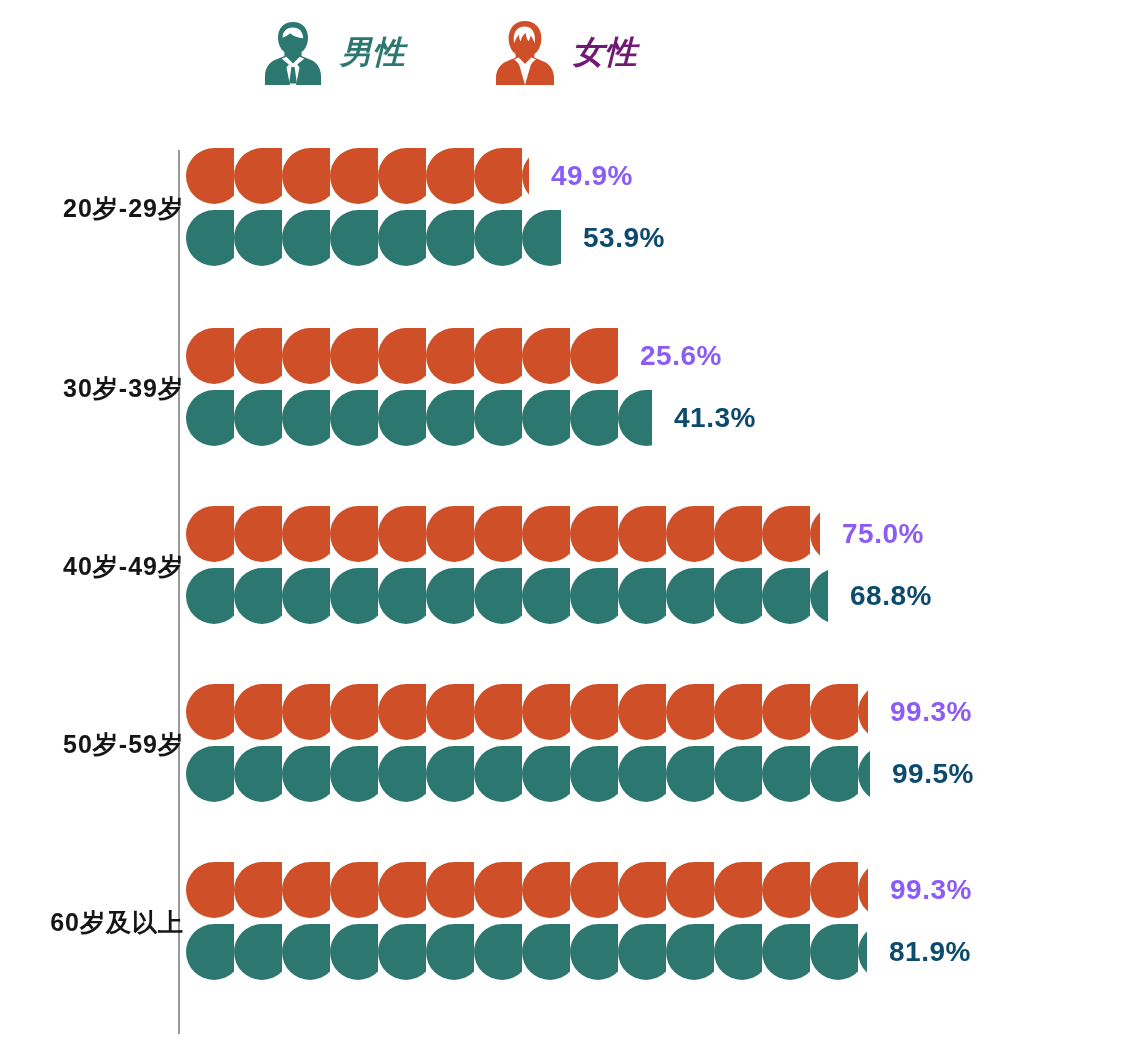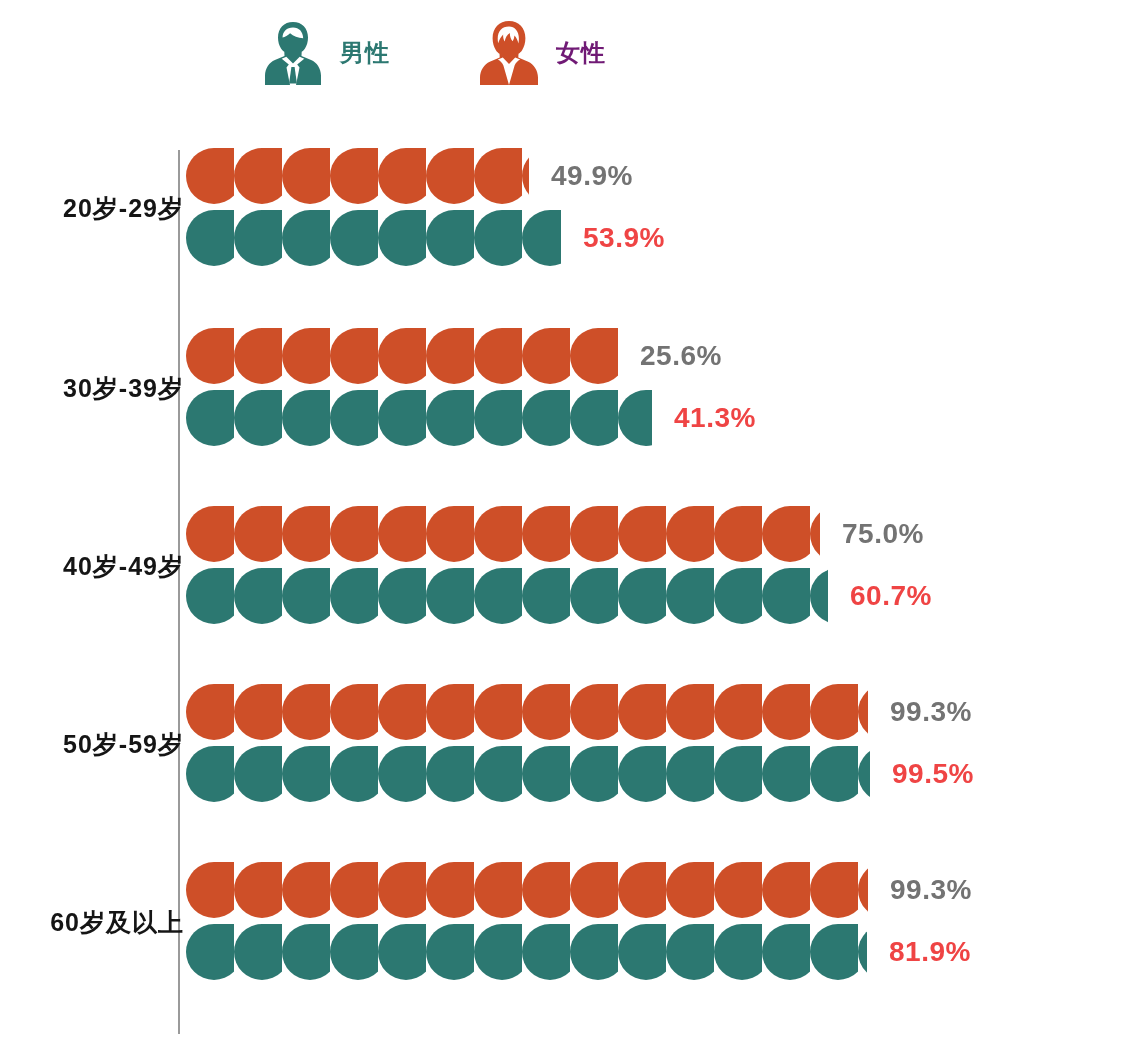--- a/index.html
+++ b/index.html
@@ -29,24 +29,25 @@
     align-items: center;
     gap: 16px;
   }
   .legend-icon {
     width: 62px;
     height: 70px;
     display: block;
     flex: 0 0 auto;
   }
   .legend-label {
-    font-size: 24px;
+    font-size: 32px;
     font-weight: bold;
     letter-spacing: 1px;
     white-space: nowrap;
+    font-style: italic;
   }
   .legend-label.male   { color: #2C7871; }
   .legend-label.female { color: #701a75; }
 
   
   #chart {
     position: absolute;
     left: 0;
     top: 148px;
     width: 1139px;
@@ -111,22 +112,22 @@
   .row.male   .unit { background: #2C7871; }
 
   .value {
     font-size: 28px;
     font-weight: bold;
     letter-spacing: 0.5px;
     white-space: nowrap;
     line-height: 56px;
     margin-left: 22px;
   }
-  .row.female .value { color: #737373; }
-  .row.male   .value { color: #ef4444; }
+  .row.female .value { color: #8b5cf6; }
+  .row.male   .value { color: #0c4a6e; }
 </style>
 </head>
 <body>
 
 <div id="legend">
 
   <div class="legend-item">
     <svg class="legend-icon" viewBox="0 0 62 70">
       <path fill="#2C7871" d="M31 4c-9 0-15 6.2-15 15.5 0 4.2 1.1 8 3 11 1 1.6 2.2 2.6 3.3 3.2l.2 4.2-9.6 4.1C7.2 44.4 3 50.4 3 57.6V67h56v-9.4c0-7.2-4.2-13.2-9.9-15.6l-9.6-4.1.2-4.2c1.1-.6 2.3-1.6 3.3-3.2 1.9-3 3-6.8 3-11C46 10.2 40 4 31 4z"></path>
       <path fill="#ffffff" d="M31 9.5c-6.4 0-10.2 3.8-10.5 10.1 2.6-.4 5.3-2 7.6-4.3 3.2 3 8 4.8 13.1 4.9C40.8 13.6 37.2 9.5 31 9.5z"></path>
@@ -368,21 +369,21 @@
             <div class="unit-wrap">
               <div class="unit"></div>
             </div>
             <div class="unit-wrap">
               <div class="unit"></div>
             </div>
             <div class="unit-wrap" style="width: 18px;">
               <div class="unit"></div>
             </div>
           </div>
-          <div class="value">60.7%</div>
+          <div class="value">68.8%</div>
         </div>
       </div>
       <div class="group" style="top: 536px;">
         <div class="group-label">50岁-59岁</div>
         <div class="row female">
           <div class="units">
             <div class="unit-wrap">
               <div class="unit"></div>
             </div>
             <div class="unit-wrap">

